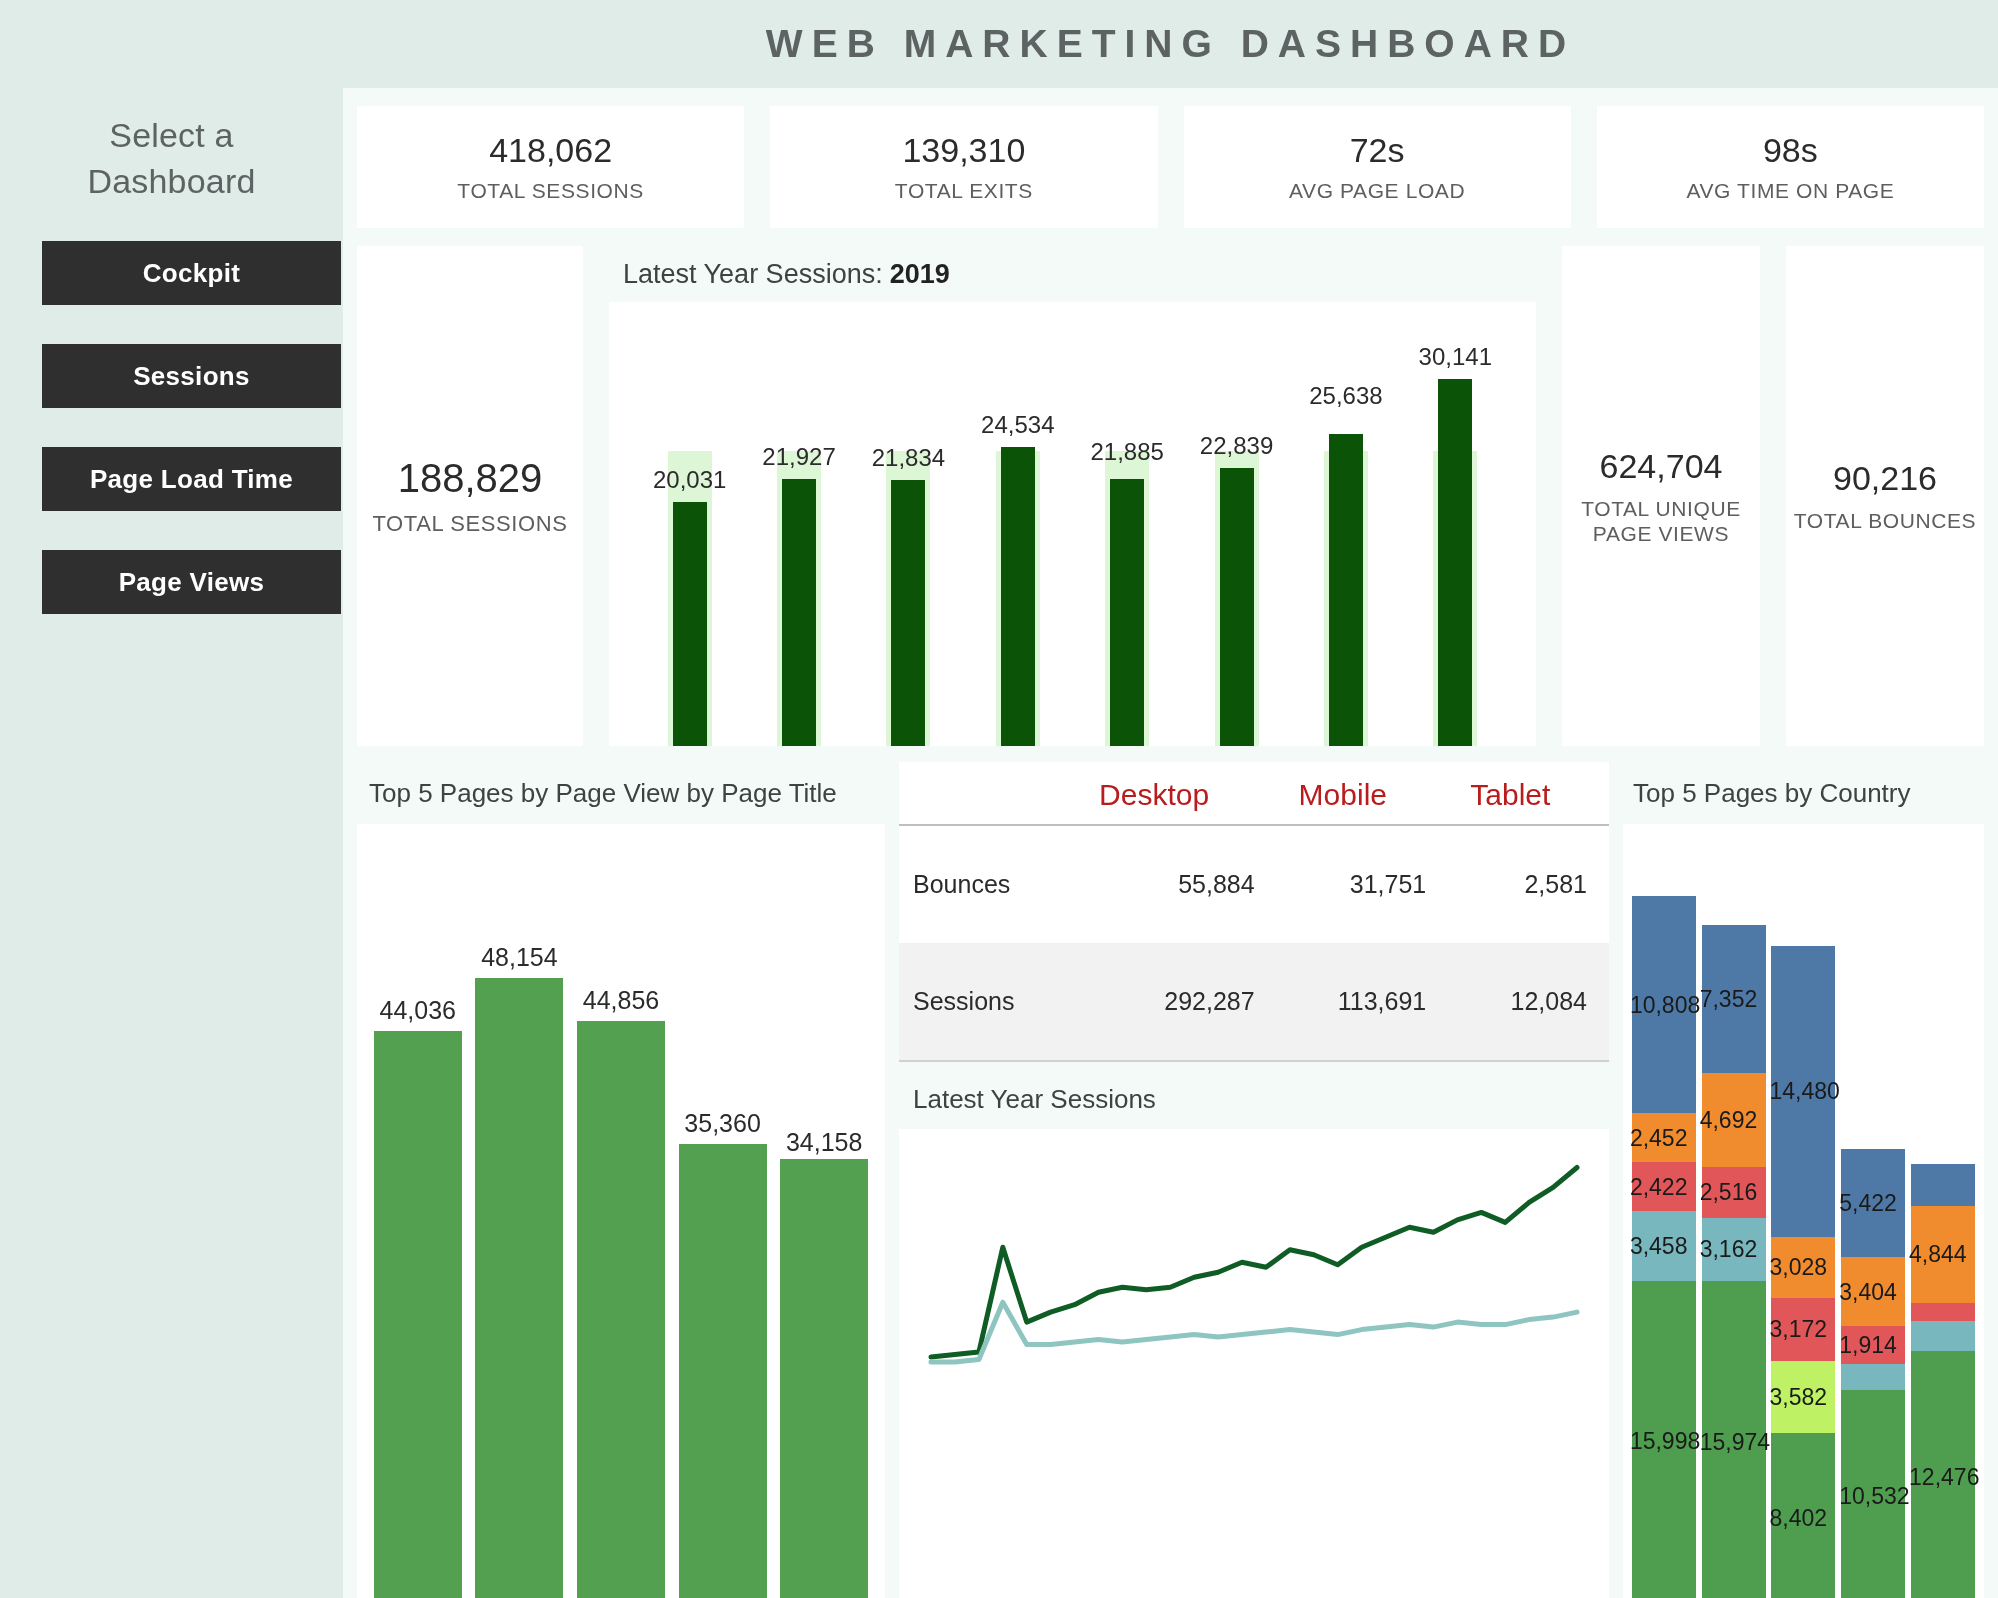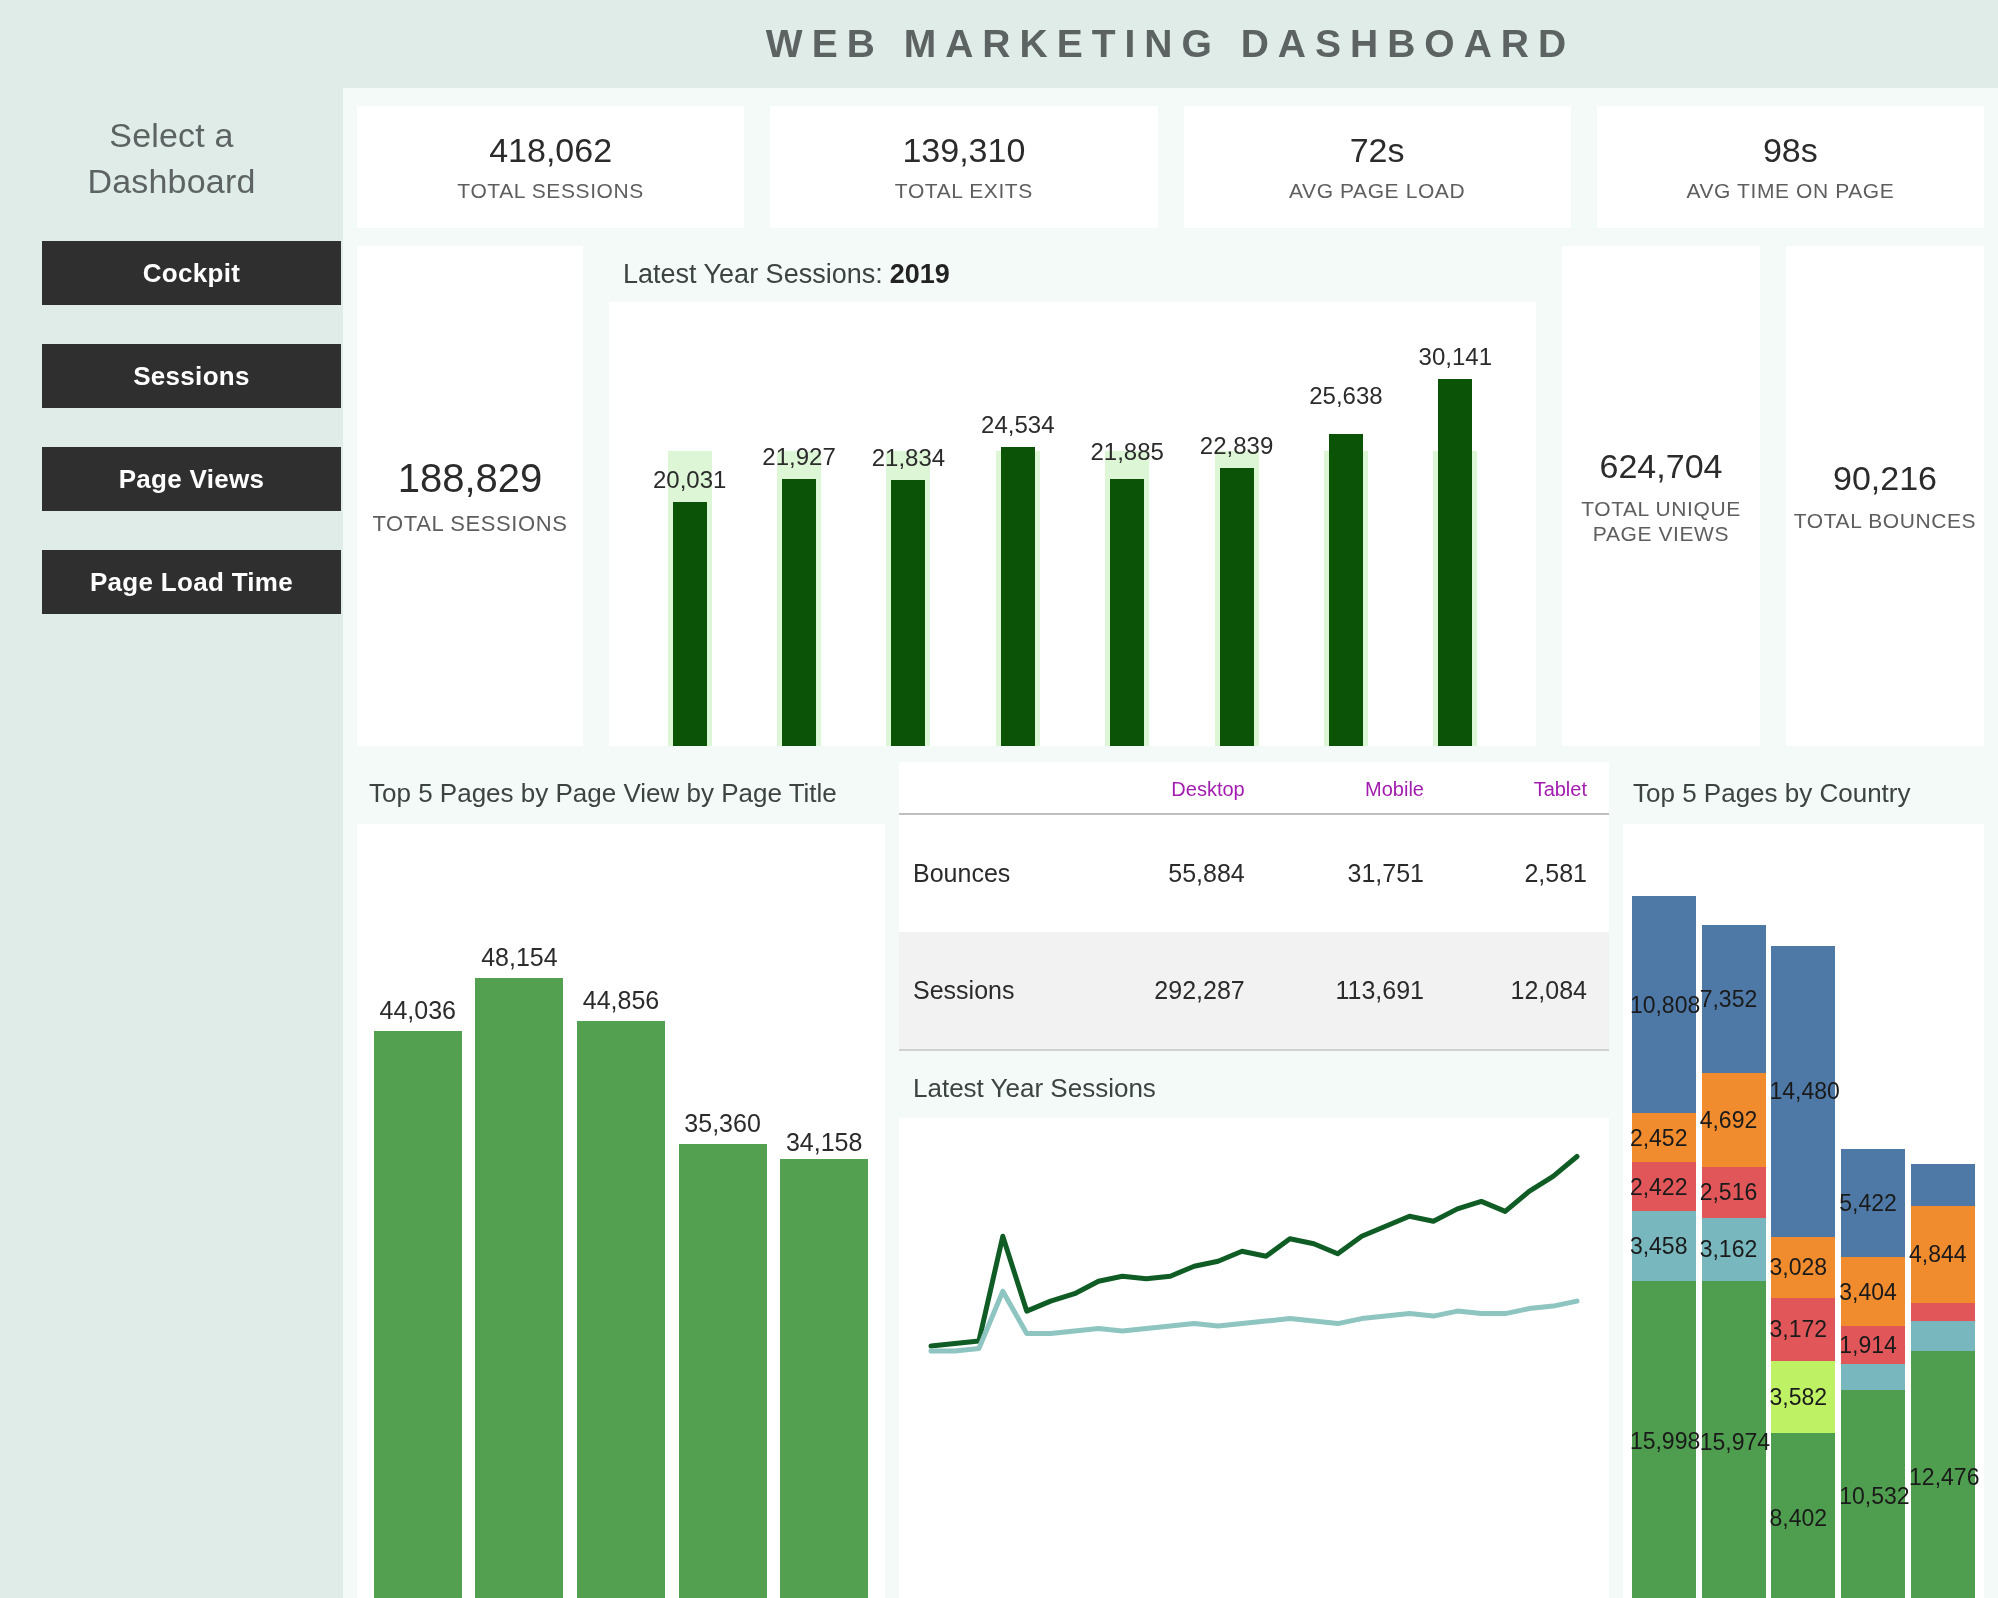--- a/index.html
+++ b/index.html
@@ -241,25 +241,25 @@
 
   
   #center-panel {
     width: 710px;
     display: flex;
     flex-direction: column;
     background: #ffffff;
   }
   #device-table { width: 100%; border-collapse: collapse; }
   #device-table th {
-    font-size: 20px;
+    font-size: 30px;
     font-weight: 400;
-    color: #a21caf;
+    color: #b91c1c;
     padding: 16px 22px 12px 22px;
-    text-align: right;
+    text-align: left;
     border-bottom: 2px solid #bfbfbf;
   }
   #device-table th.corner { border-bottom: 2px solid #bfbfbf; }
   #device-table td {
     font-size: 25px;
     color: #2b2b2b;
     padding: 44px 22px;
     text-align: right;
   }
   #device-table td.rowhead { text-align: left; padding-left: 14px; }
@@ -341,24 +341,24 @@
       <div>Dashboard</div>
     </div>
     <div id="nav-list">
       <div class="nav-btn">
         <span>Cockpit</span>
       </div>
       <div class="nav-btn">
         <span>Sessions</span>
       </div>
       <div class="nav-btn">
+        <span>Page Load Time</span>
+      </div>
+      <div class="nav-btn">
         <span>Page Views</span>
-      </div>
-      <div class="nav-btn">
-        <span>Page Load Time</span>
       </div>
     </div>
   </div>
 
   <div id="header">
     <div id="header-title">WEB MARKETING DASHBOARD</div>
   </div>
 
   <div id="main">
 

